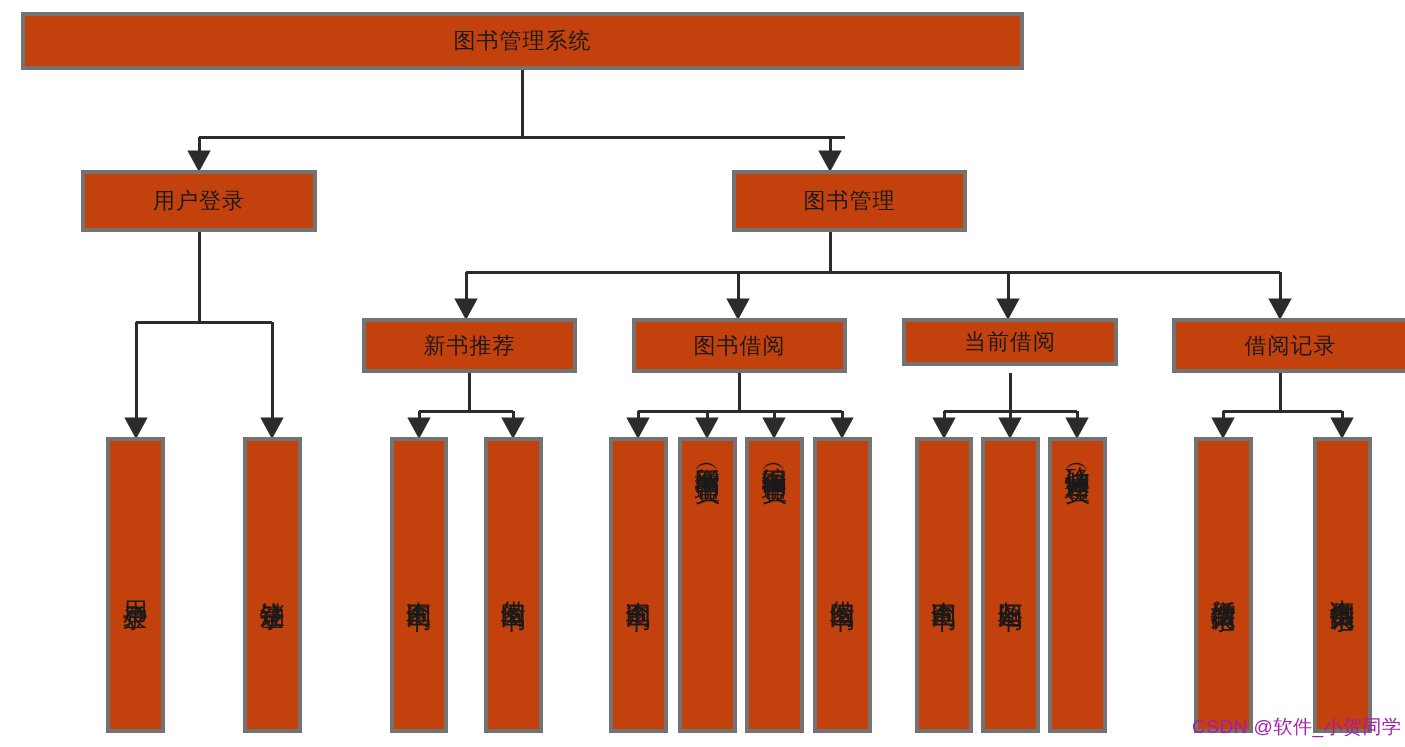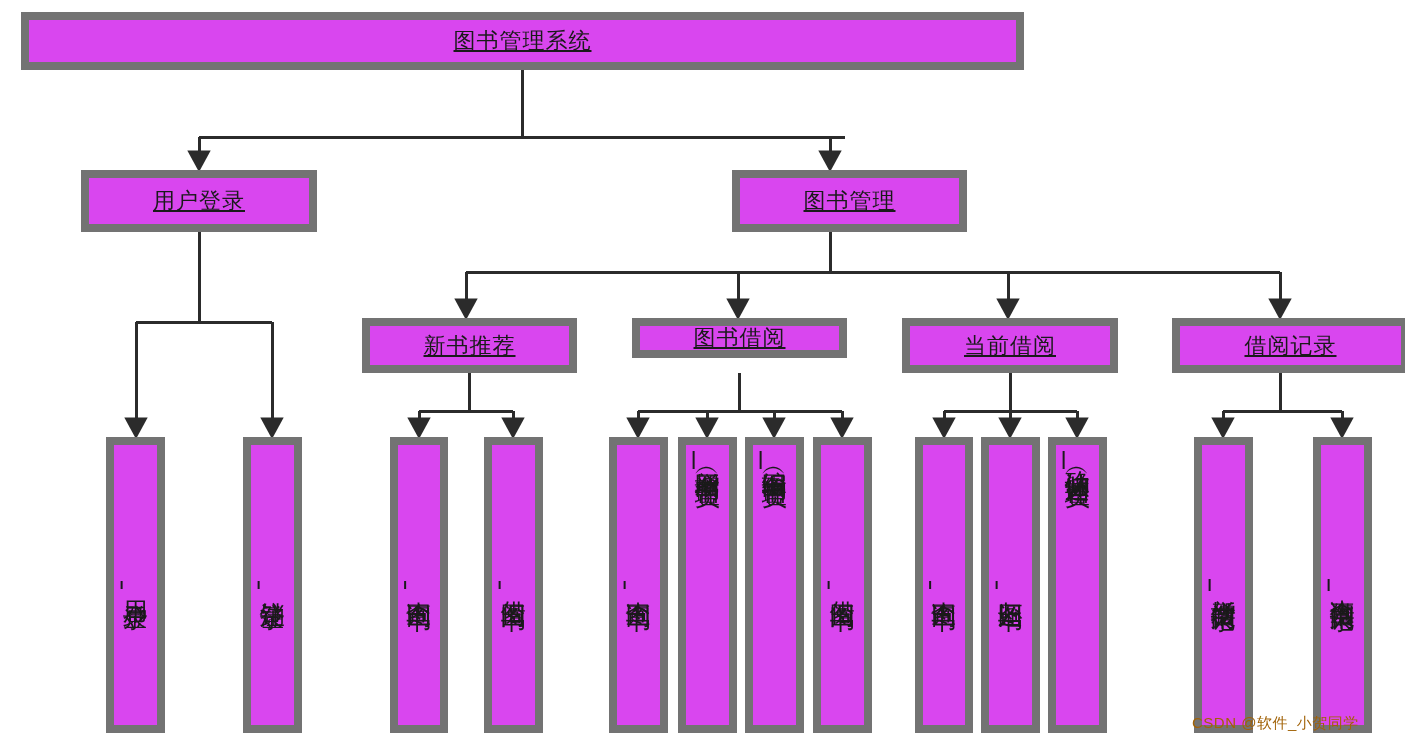--- a/index.html
+++ b/index.html
@@ -19,27 +19,26 @@
     position: absolute;
     left: 0;
     top: 0;
     width: 1405px;
     height: 747px;
     pointer-events: none;
   }
   .node {
     position: absolute;
     box-sizing: border-box;
-    background: #d946ef;
-    border: 8px solid #737373;
+    background: #c2410c;
+    border: 4px solid #737373;
     display: flex;
     align-items: center;
     justify-content: center;
     color: #1a1a1a;
-    text-decoration: underline;
   }
   .node .label {
     display: block;
     text-align: center;
     line-height: 1.18;
     white-space: pre;
   }
   .node.horiz .label {
     font-size: 22px;
     letter-spacing: 1px;
@@ -60,22 +59,22 @@
     line-height: 1.05;
     letter-spacing: 2px;
     white-space: pre-line;
   }
   .node.vert.center-v {
     align-items: center;
     padding-top: 0;
   }
   .watermark {
     position: absolute;
-    color: #a16207;
-    font-size: 15px;
+    color: #a21caf;
+    font-size: 19px;
     white-space: nowrap;
     letter-spacing: 0.5px;
   }
 </style>
 </head>
 <body>
 
 <div id="canvas">
 
   <svg class="connectors" viewBox="0 0 1405 747">
@@ -135,24 +134,24 @@
   <div class="node horiz" style="left:81px; top:170px; width:236px; height:62px;">
     <span class="label">用户登录</span>
   </div>
   <div class="node horiz" style="left:712px; top:170px; width:235px; height:62px;margin-left:20px;">
     <span class="label">图书管理</span>
   </div>
 
   <div class="node horiz" style="left:362px; top:318px; width:215px; height:55px;">
     <span class="label">新书推荐</span>
   </div>
-  <div class="node horiz" style="left:632px; top:318px; width:215px; height:40px;">
+  <div class="node horiz" style="left:632px; top:318px; width:215px; height:55px;">
     <span class="label">图书借阅</span>
   </div>
-  <div class="node horiz" style="left:902px; top:318px; width:216px; height:55px;">
+  <div class="node horiz" style="left:902px; top:318px; width:216px; height:48px;">
     <span class="label">当前借阅</span>
   </div>
   <div class="node horiz" style="left:1172px; top:318px; width:237px; height:55px;">
     <span class="label">借阅记录</span>
   </div>
 
   <div class="node vert center-v" style="left:106px; top:437px; width:59px; height:296px;">
     <span class="label">用户登录</span>
   </div>
   <div class="node vert center-v" style="left:243px; top:437px; width:59px; height:296px;">

